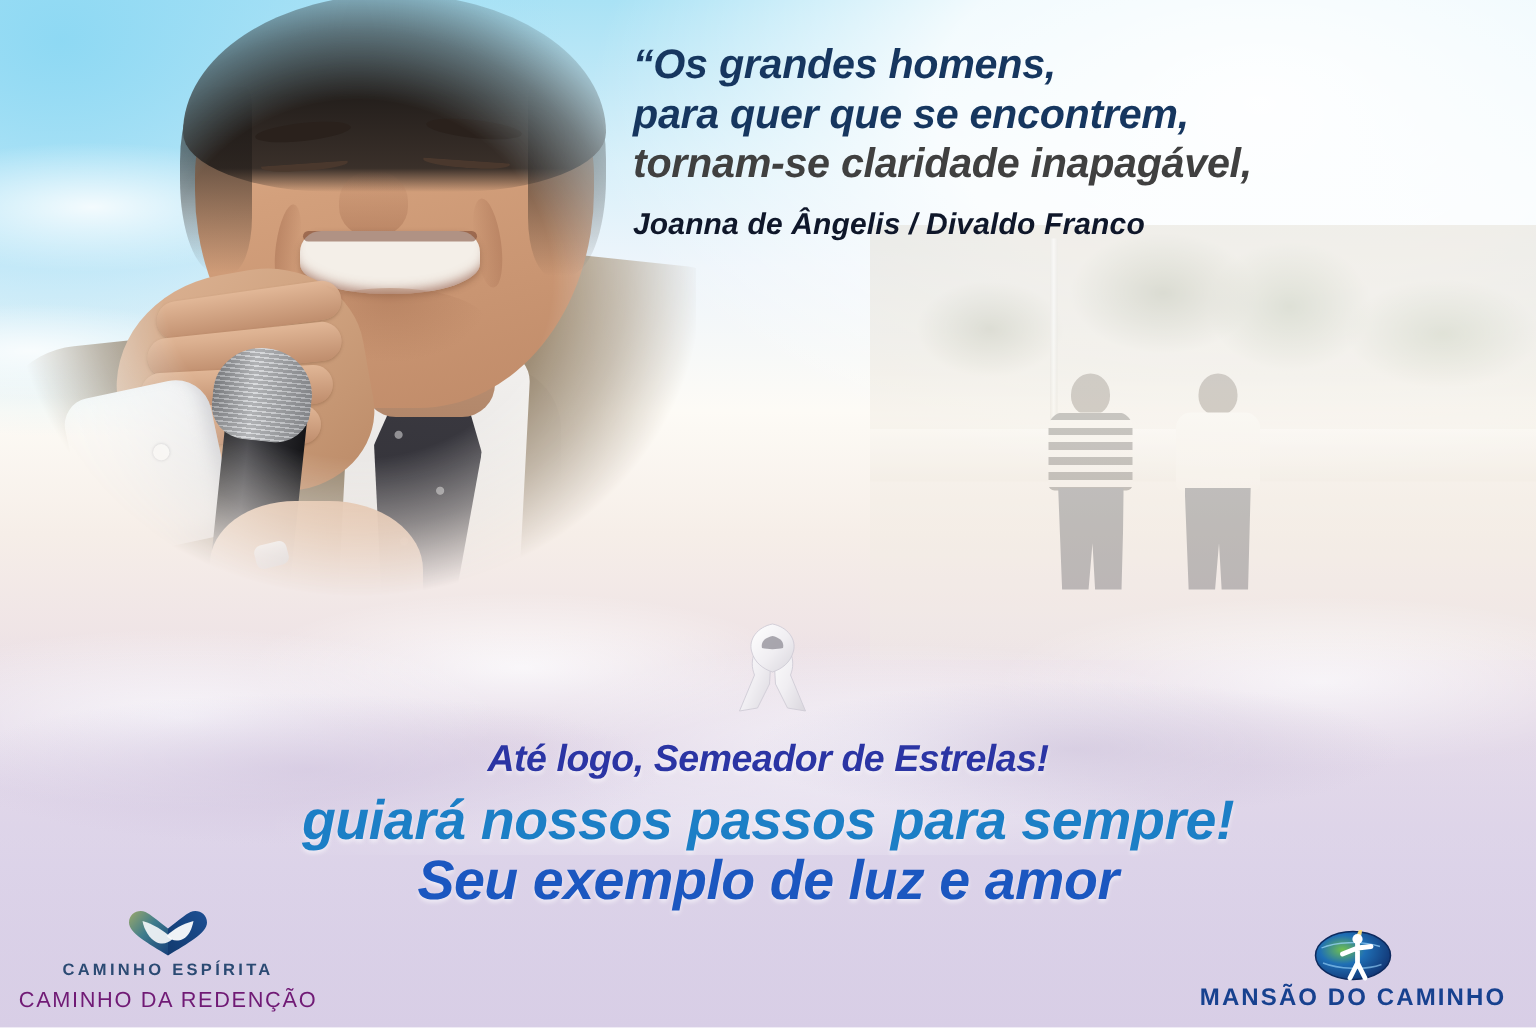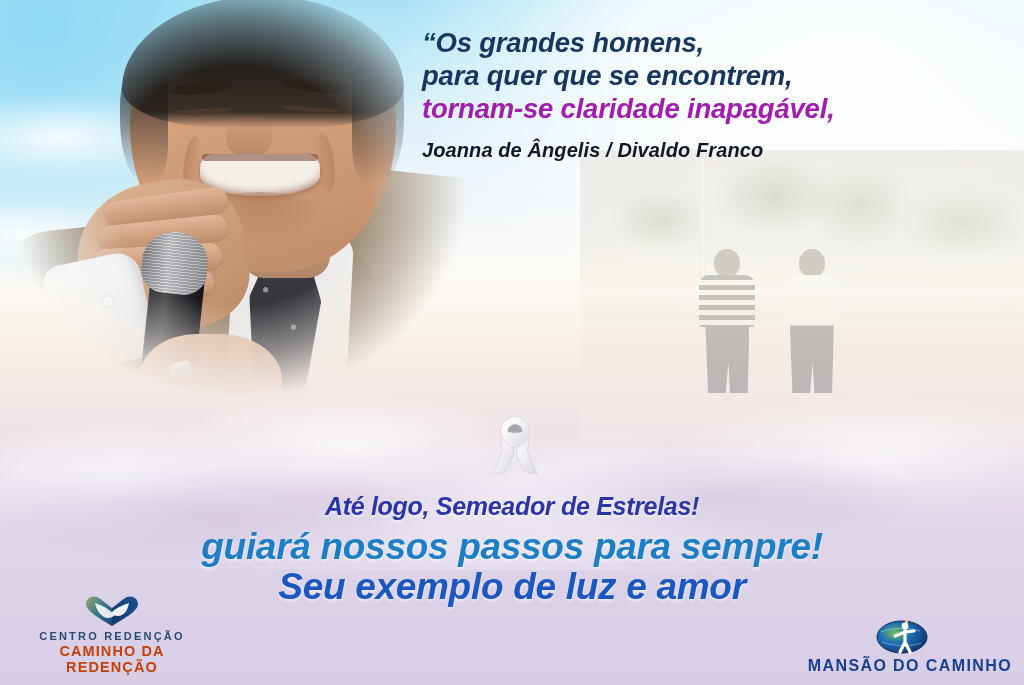--- a/index.html
+++ b/index.html
@@ -322,26 +322,26 @@
   
   .logo { position:absolute; bottom:10px; text-align:center; }
   .logo-left  { left:12px; width:200px; }
   .logo-right { right:12px; width:220px; }
   .logo-mark { height:34px; display:flex; align-items:center; justify-content:center; }
   .logo-l1 {
     font-size:11px; font-weight:bold; letter-spacing:2.2px;
     color:#2b4a73; margin-top:2px;
   }
   .logo-l2 {
-    font-size:14.5px; font-weight:bold; letter-spacing:1.1px;
-    color:#c2410c; margin-top:1px;
+    font-size:14.5px; font-weight:normal; letter-spacing:1.1px;
+    color:#701a75; margin-top:6px;
   }
   .logo-r1 {
     font-size:16px; font-weight:bold; letter-spacing:1.4px;
-    color:#17418f; margin-top:4px;text-align:right;
+    color:#17418f; margin-top:4px;
   }
 </style>
 </head>
 <body>
 
 <div id="poster">
 
   <div class="bg-base"></div>
   <div class="bg-white-right"></div>
   <div class="bg-sky-left"></div>
@@ -400,21 +400,21 @@
       <div class="mic-body"></div>
       <div class="mic-head"></div>
       <div class="hand2"></div>
       <div class="ring"></div>
     </div>
   </div>
 
   <div class="quote">
     <div class="quote-line" style="color: rgb(22, 54, 95);">“Os grandes homens,</div>
     <div class="quote-line" style="color: rgb(22, 54, 95);">para quer que se encontrem,</div>
-    <div class="quote-line" style="color: #a21caf;">tornam-se claridade inapagável,</div>
+    <div class="quote-line" style="color: #404040;">tornam-se claridade inapagável,</div>
     <div class="quote-attr">Joanna de Ângelis / Divaldo Franco</div>
   </div>
 
   <div class="ribbon">
     <svg width="52" height="66" viewBox="0 0 52 66">
       <defs>
         <linearGradient id="rg" x1="0" y1="0" x2="1" y2="1">
           <stop offset="0%" stop-color="#ffffff"></stop>
           <stop offset="55%" stop-color="#f0eef2"></stop>
           <stop offset="100%" stop-color="#d9d6dd"></stop>
@@ -448,21 +448,21 @@
             <stop offset="0%" stop-color="#1d4f93"></stop>
             <stop offset="100%" stop-color="#123a6e"></stop>
           </linearGradient>
         </defs>
         <path d="M29 32 C16 24 3 17 3 10 C3 4 9 1 14 3 C18 5 21 8 29 14 Z" fill="url(#hl)"></path>
         <path d="M29 32 C42 24 55 17 55 10 C55 4 49 1 44 3 C40 5 37 8 29 14 Z" fill="url(#hr)"></path>
         <path d="M12 9 C19 11 26 15 32 21 C29 24 25 25 21 23 C17 21 13 15 12 9 Z" fill="#f4f6f8" opacity="0.92"></path>
         <path d="M46 9 C39 11 33 14 28 19 C31 22 35 23 39 21 C43 19 45 14 46 9 Z" fill="#fbfcfd" opacity="0.95"></path>
       </svg>
     </div>
-    <div class="logo-l1">CENTRO REDENÇÃO</div>
+    <div class="logo-l1">CAMINHO ESPÍRITA</div>
     <div class="logo-l2">CAMINHO DA REDENÇÃO</div>
   </div>
 
   <div class="logo logo-right">
     <div class="logo-mark">
       <svg width="56" height="36" viewBox="0 0 56 36">
         <defs>
           <radialGradient id="gl" cx="36%" cy="38%" r="72%">
             <stop offset="0%" stop-color="#6fbf4f"></stop>
             <stop offset="42%" stop-color="#1f6fb5"></stop>

